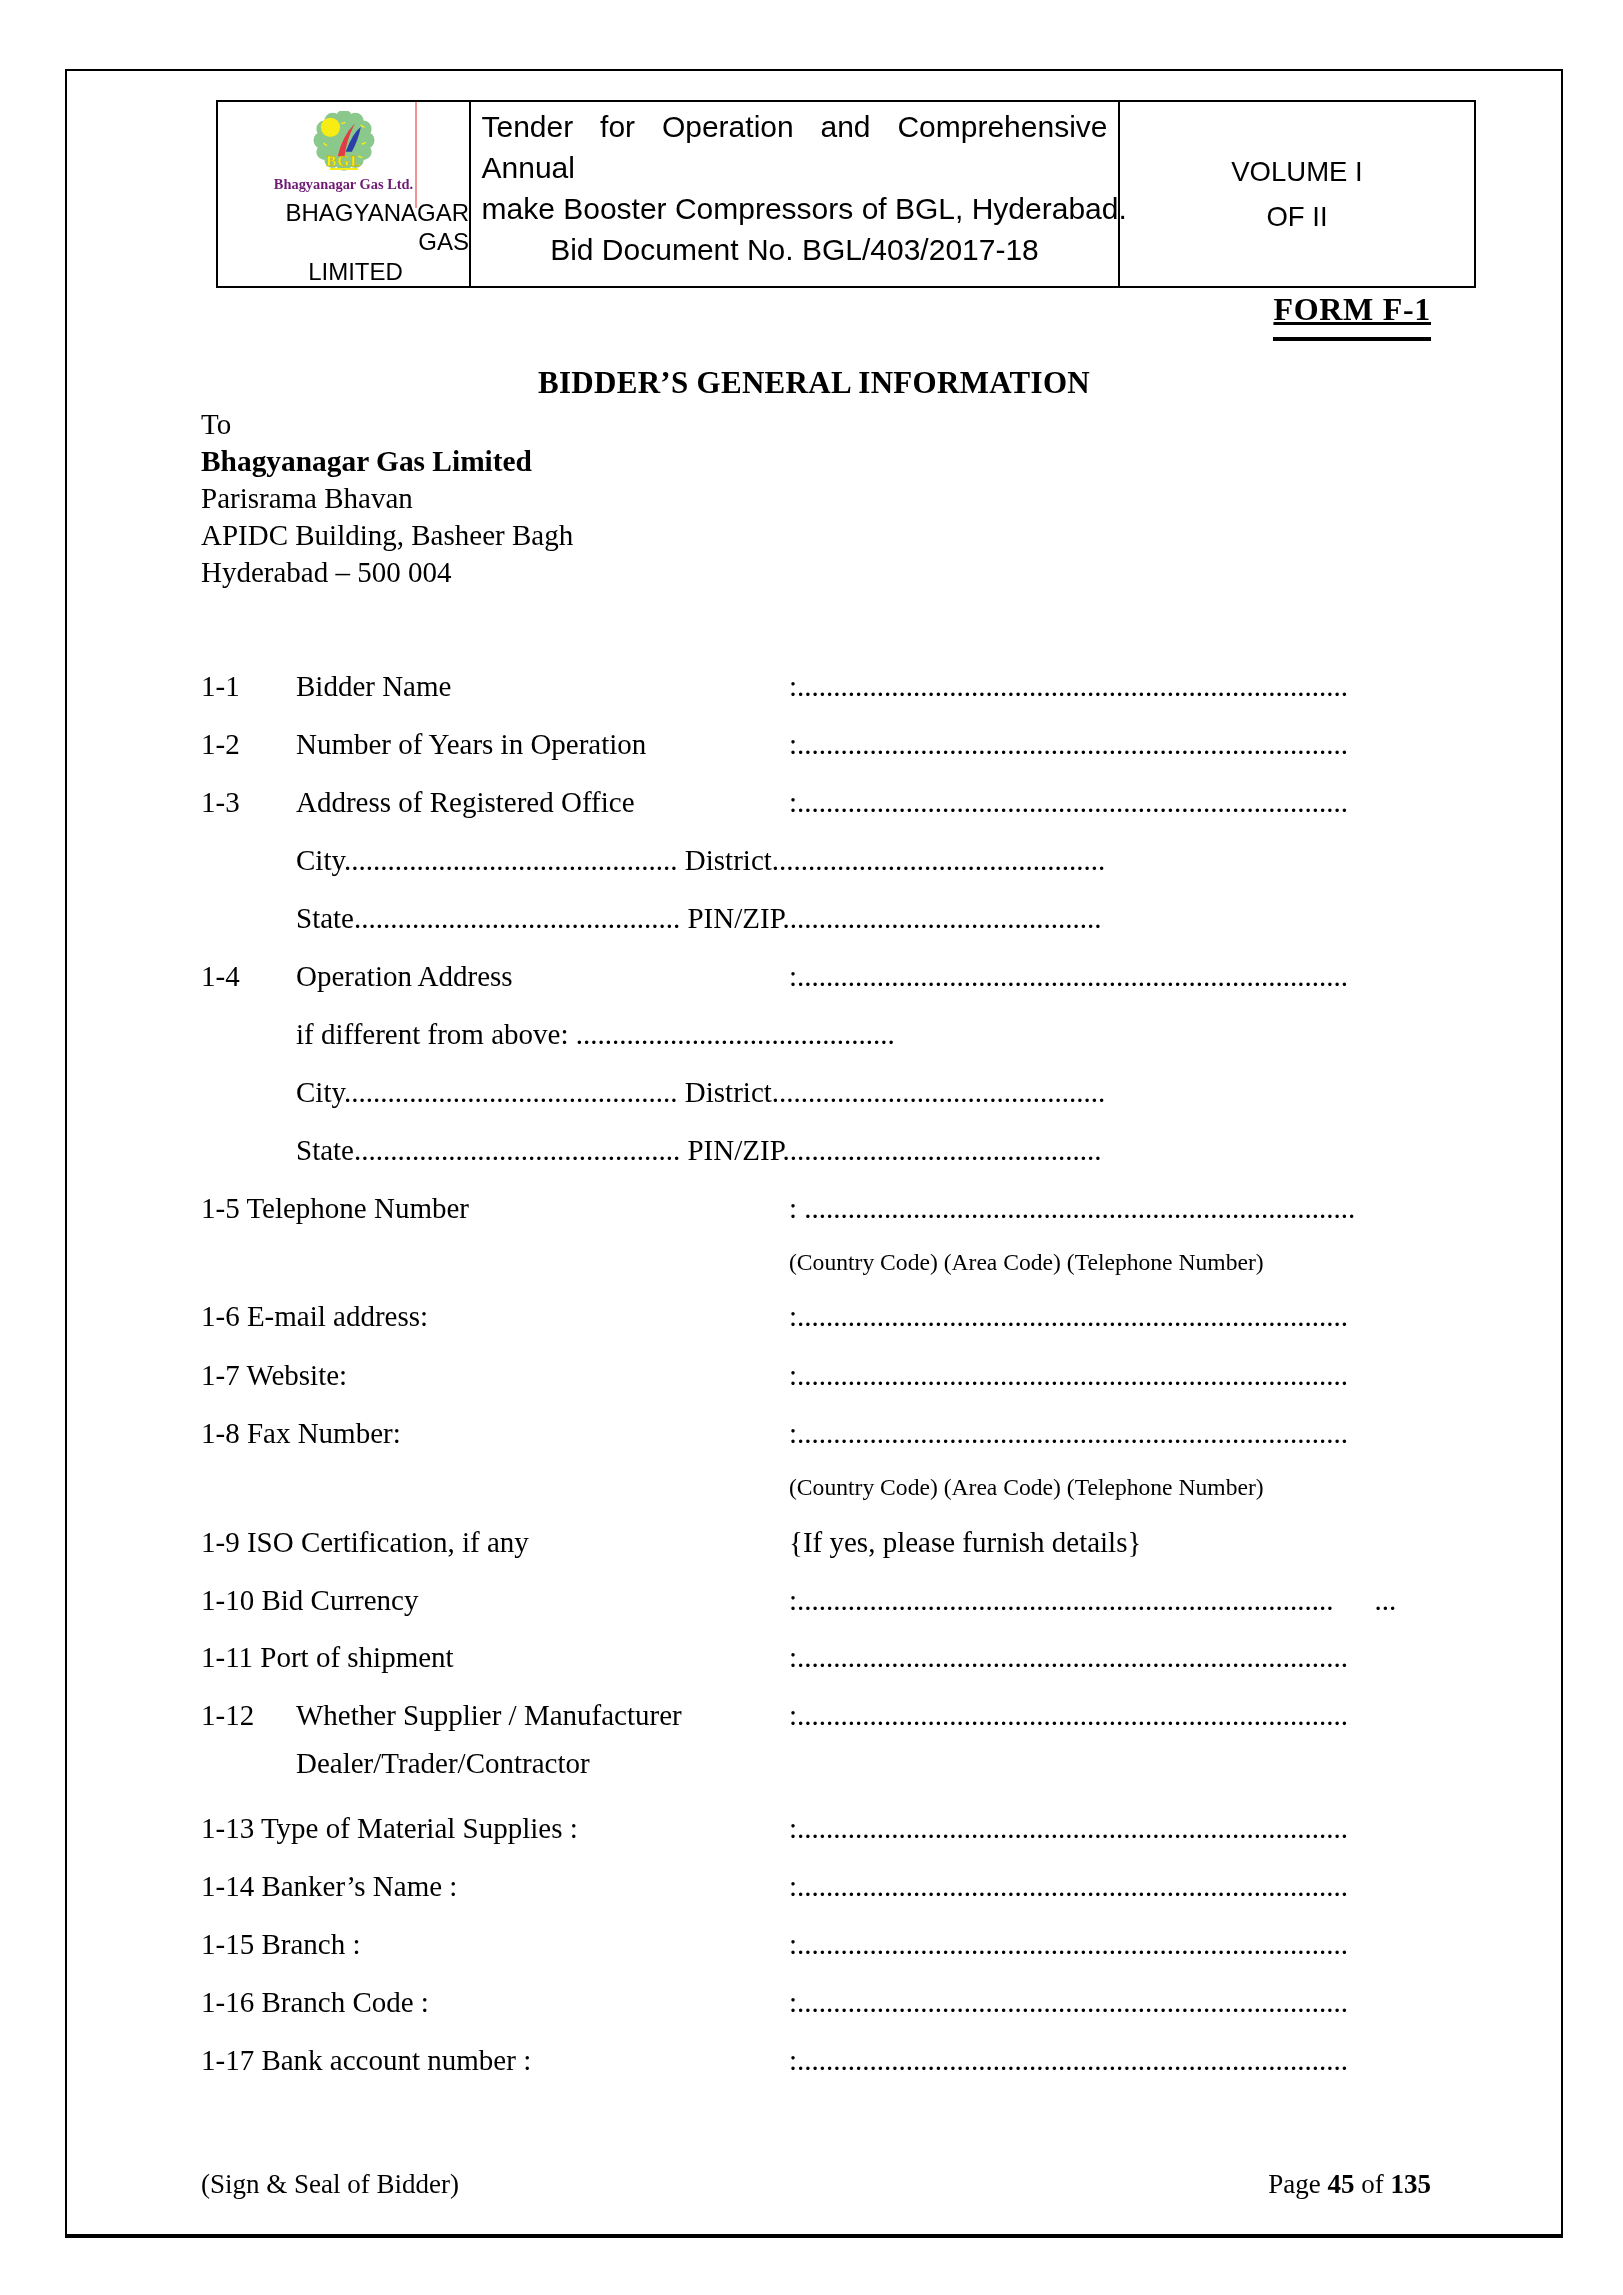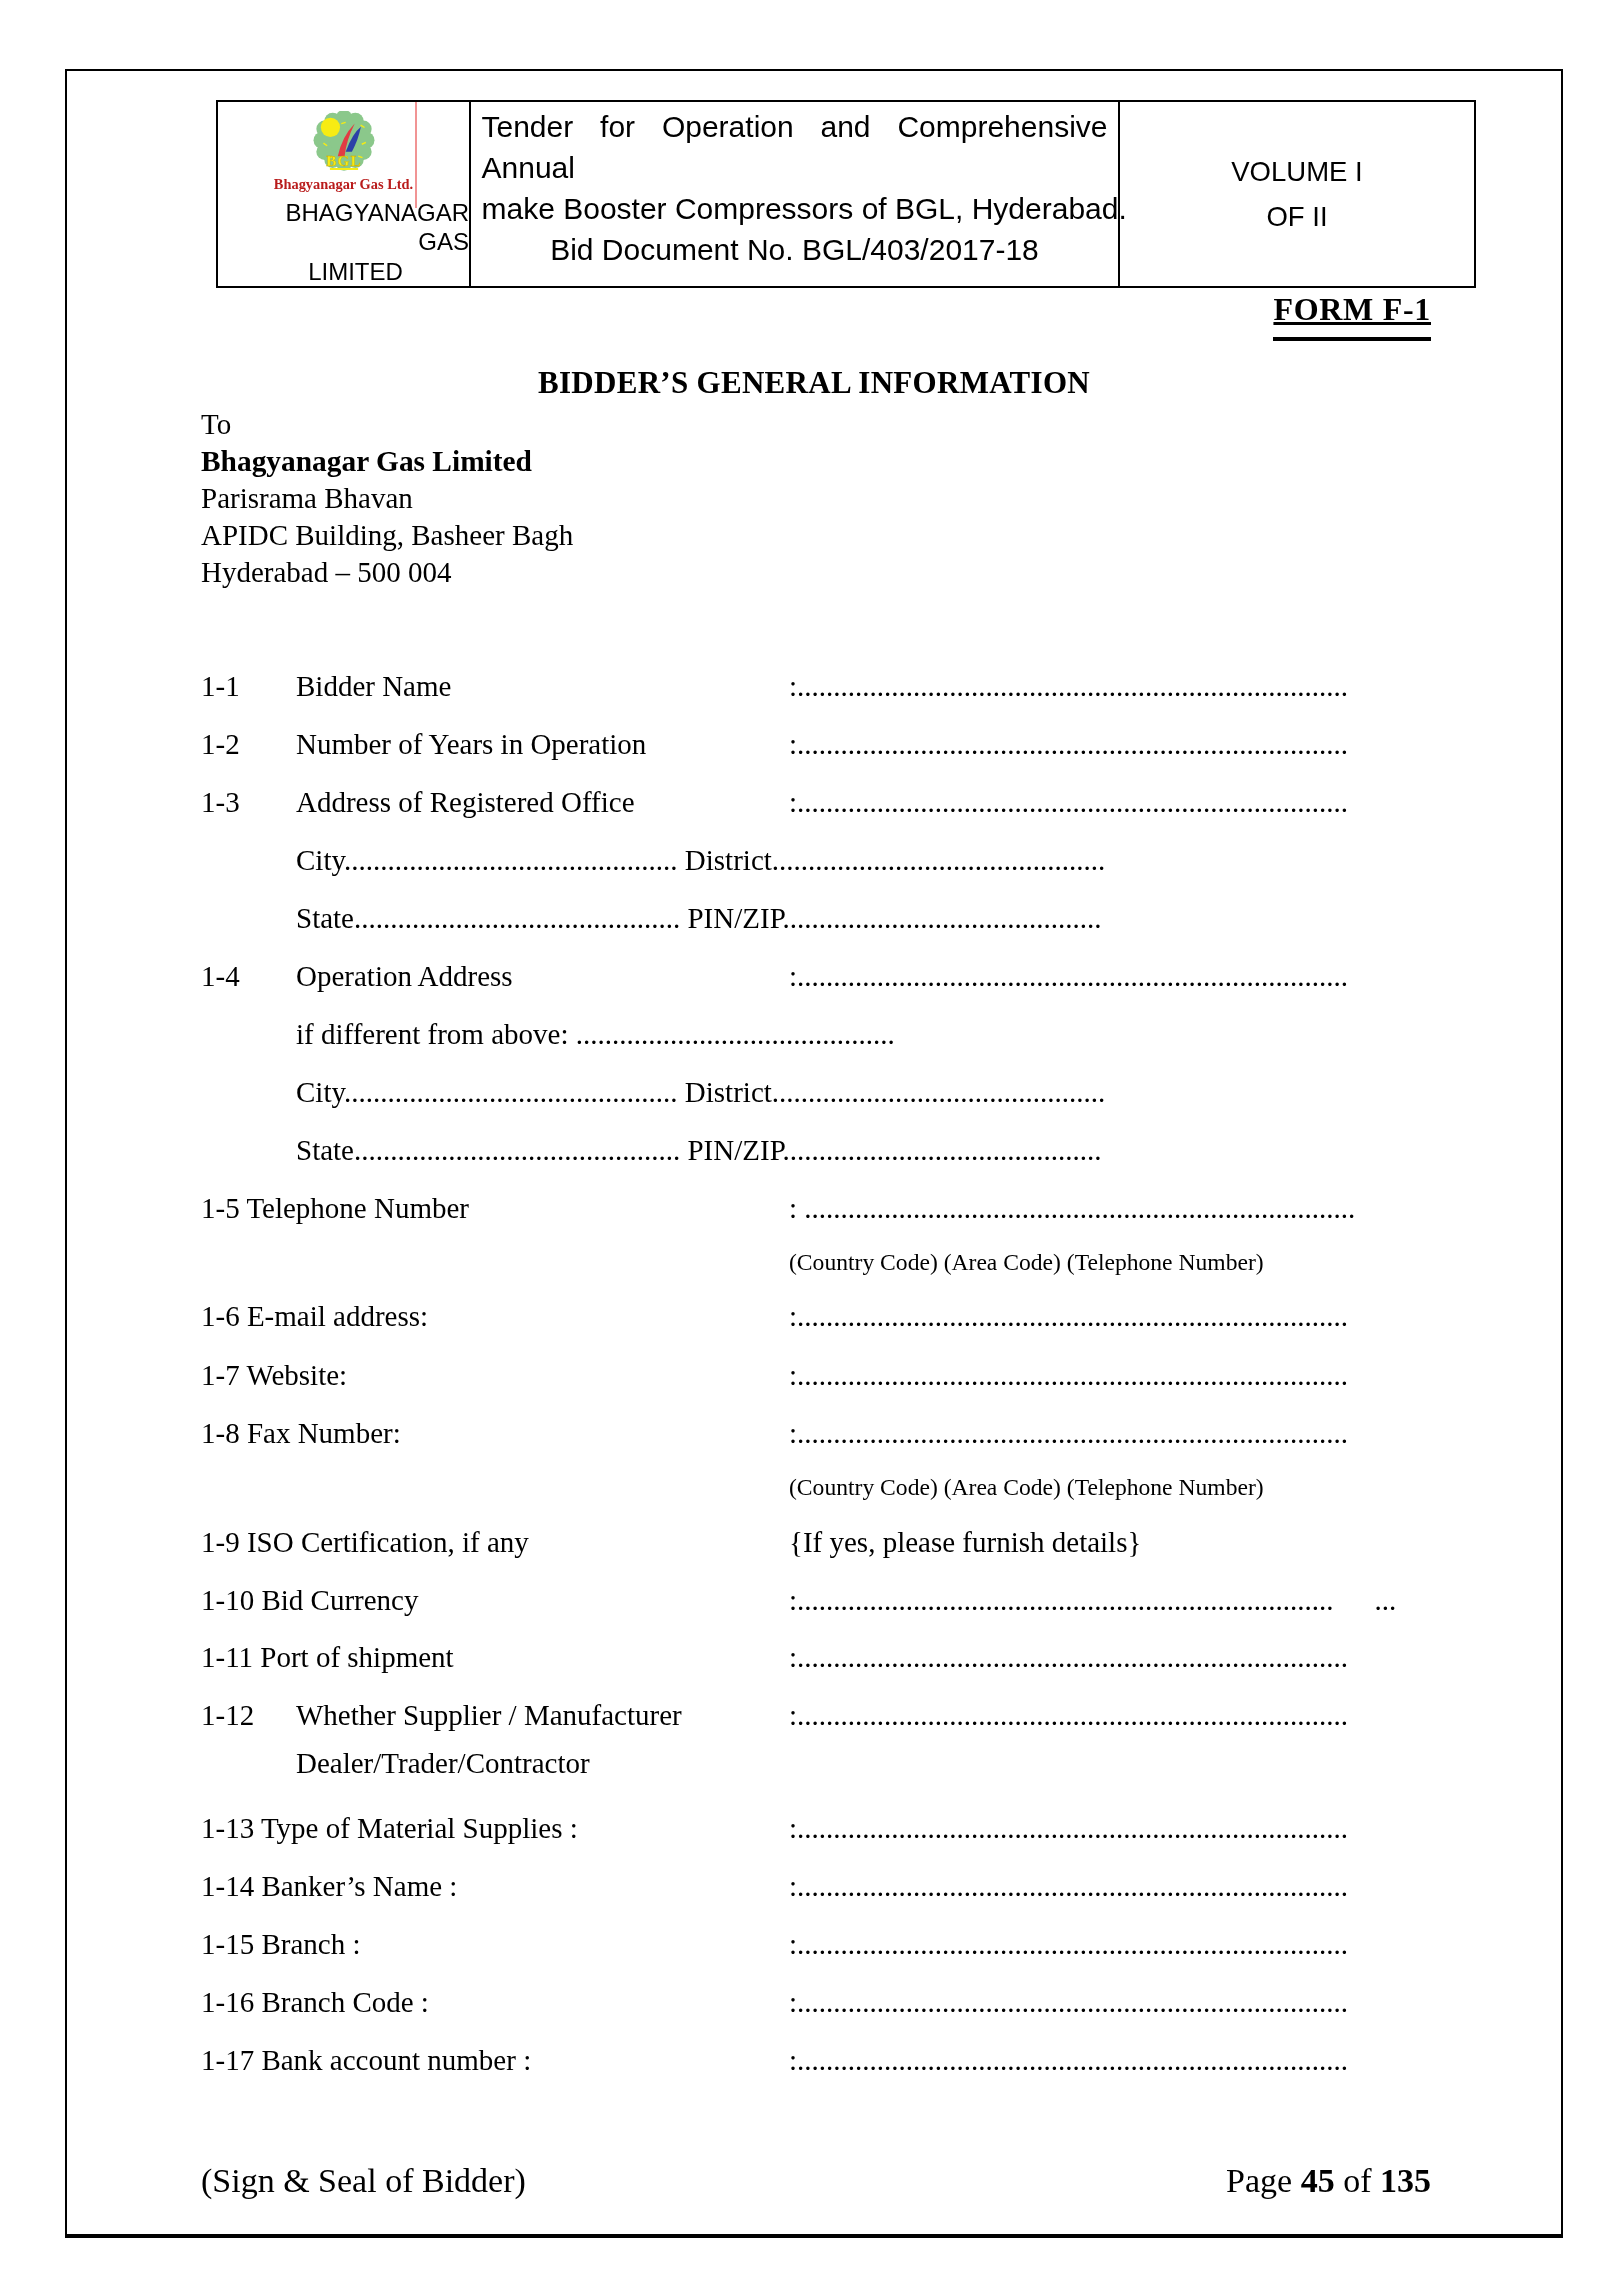--- a/index.html
+++ b/index.html
@@ -18,21 +18,21 @@
   }
   .cell{box-sizing:border-box;height:100%;}
   .logo-cell{
     width:253px;border-right:2px solid #000;position:relative;
     display:flex;flex-direction:column;align-items:center;
   }
   .red-line{position:absolute;left:197px;top:0;width:2px;height:106px;background:#f19494;}
   .bgl-logo{margin-top:9.2px;}
   .logo-caption{
     font-family:"Liberation Serif",serif;font-weight:bold;
-    color:#b91c1c;font-size:14.4px;line-height:17px;margin-top:0px;
+    color:#701a75;font-size:14.4px;line-height:17px;margin-top:0px;
   }
   .company{
     font-family:"Liberation Sans",sans-serif;font-size:24px;line-height:29px;
     text-align:right;margin-top:1.3px;margin-left:24px;
   }
   .company.first{margin-top:5.2px;}
   .title-cell{
     width:649px;border-right:2px solid #000;
     padding:3.9px 10.5px 0 10.5px;
     font-family:"Liberation Sans",sans-serif;font-size:30px;line-height:41px;
@@ -69,21 +69,21 @@
   .row.h90{height:59px;} .row.h90>span{line-height:59px;}
   .row.h92{height:60px;} .row.h92>span{line-height:60px;}
   .row.h86{height:56px;} .row.h86>span{line-height:56px;}
   .row.h58{height:38px;} .row.h58>span{line-height:38px;}
   .row.mt26{margin-top:17px;}
   .note-text{font-size:23.6px;}
   .val2{margin-left:41px;}
   
   .footer{
     position:absolute;left:134px;right:130px;bottom:34px;
-    display:flex;justify-content:space-between;font-size:34px;
+    display:flex;justify-content:space-between;font-size:27px;
   }
   .footer b{font-weight:bold;}
 </style>
 </head>
 <body>
 
 <div class="frame">
 
   <div class="htable">
     <div class="cell logo-cell">

